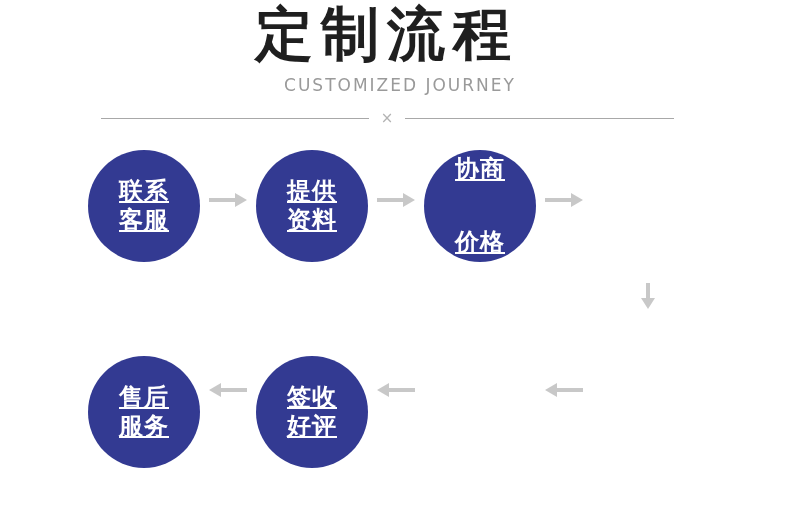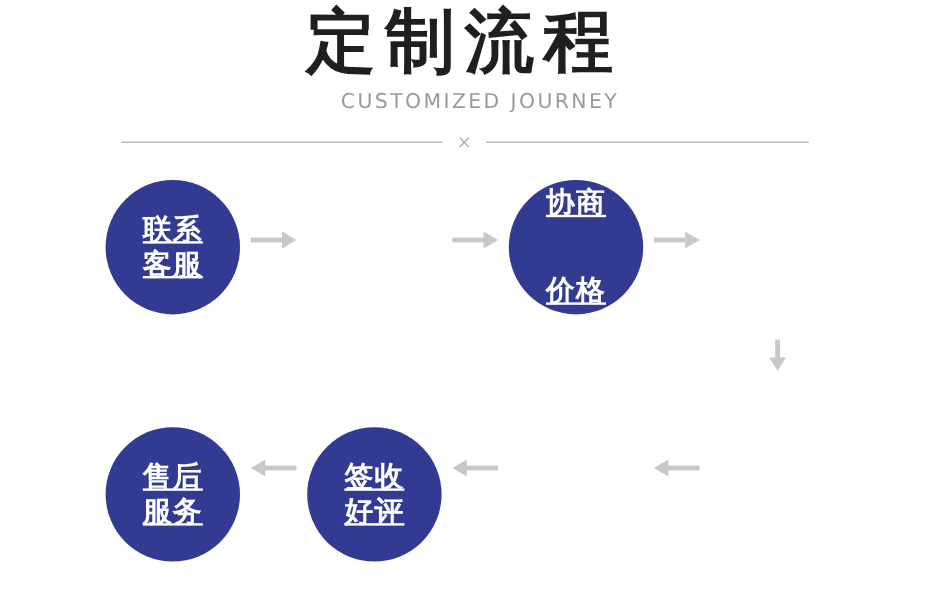--- a/index.html
+++ b/index.html
@@ -151,20 +151,24 @@
   </div>
 
   <div class="circle row-top col-1">
     <span>联系</span>
     <span>客服</span>
   </div>
   <div class="arrow-h arrow-right ar-1">
     <span class="shaft"></span>
       <span class="head"></span>
   </div>
+  <div class="circle row-top col-2">
+    <span>提供</span>
+    <span>资料</span>
+  </div>
   <div class="arrow-h arrow-right ar-2">
     <span class="shaft"></span>
       <span class="head"></span>
   </div>
   <div class="circle row-top col-3">
     <span>协商</span>
     <span>价格</span>
   </div>
   <div class="arrow-h arrow-right ar-3">
     <span class="shaft"></span>

